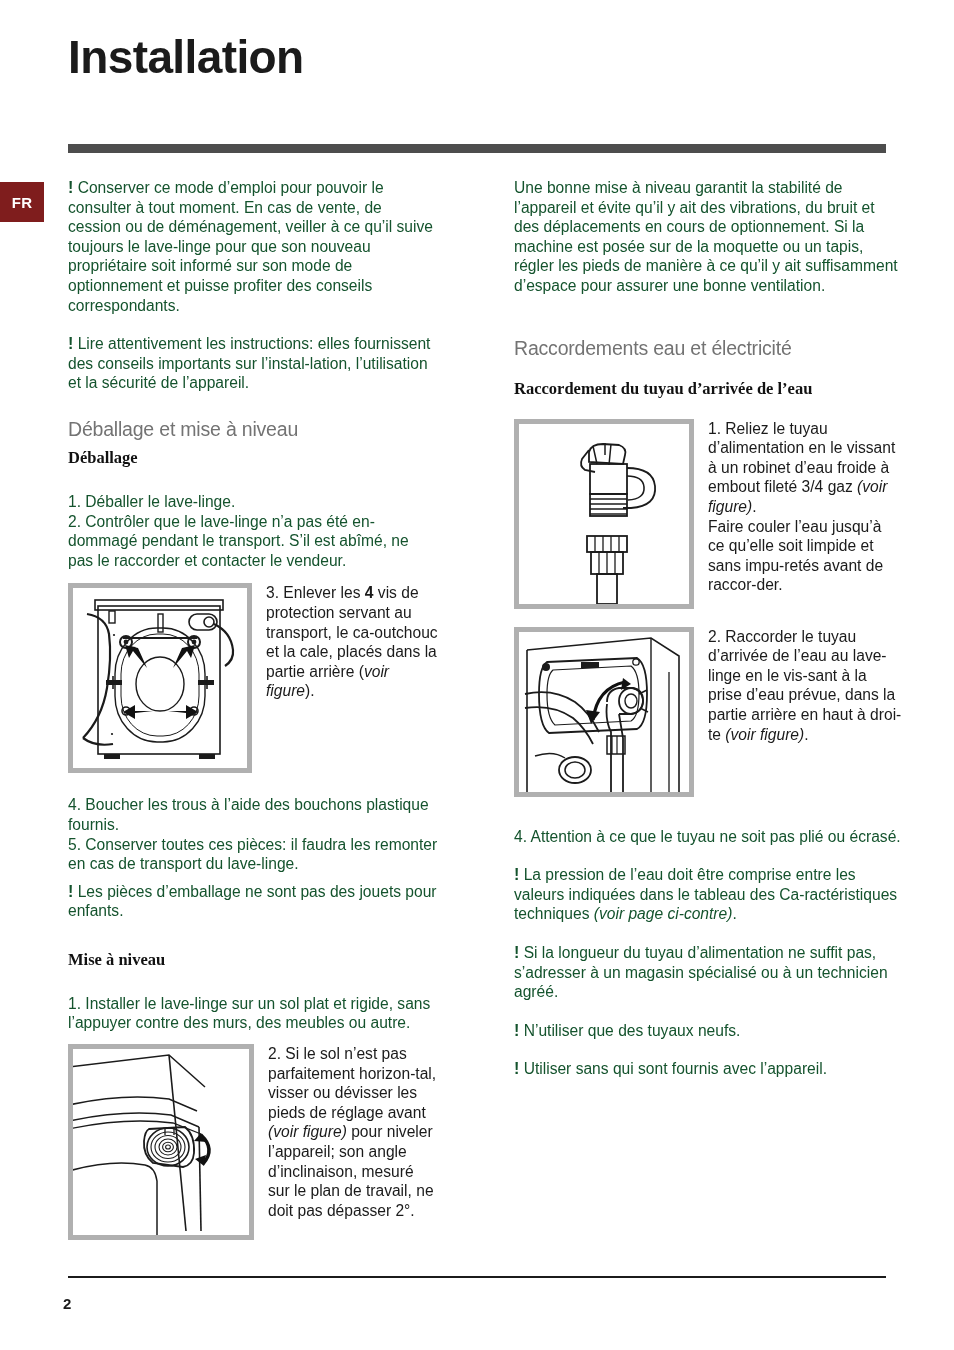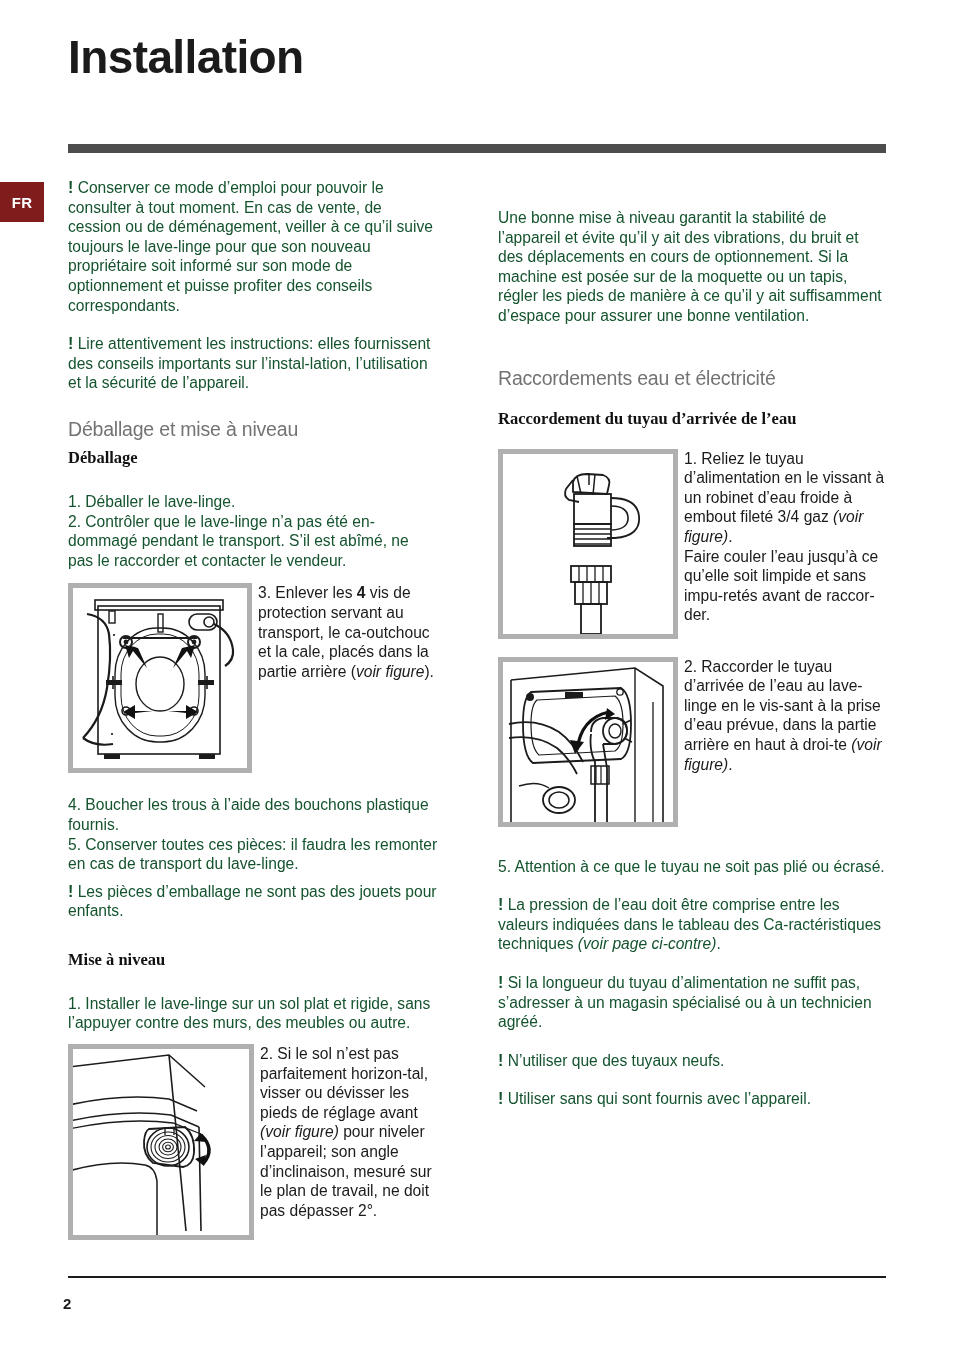--- a/index.html
+++ b/index.html
@@ -60,21 +60,21 @@
     letter-spacing: 0.3px;
   }
 
   
   .col {
     position: absolute;
     top: 178px;
     width: 370px;
   }
   .col-left  { left: 68px; }
-  .col-right { left: 498px; width: 388px; margin-top: 30px; }
+  .col-right { left: 514px; width: 388px; }
 
   p, .para {
     margin: 0 0 0 0;
     font-size: 15.6px;
     line-height: 19.6px;
     color: #14532d;
   }
   .gap-sm { height: 19px; }
   .gap-md { height: 24px; }
 
@@ -106,21 +106,21 @@
     box-sizing: border-box;
     border: 5px solid #b0b0b0;
     background: #ffffff;
   }
   .fig svg { display: block; }
 
   .figblock { display: flex; align-items: flex-start; }
   .figblock .fig { flex: 0 0 auto; }
   .figblock .figtext {
     flex: 1 1 auto;
-    padding-left: 6px;
+    padding-left: 14px;
     font-size: 15.6px;
     line-height: 19.6px;
   }
 
   
   .fig-machine { width: 184px; height: 190px; }
   .fig-foot    { width: 186px; height: 196px; }
   .fig-tap     { width: 180px; height: 190px; }
   .fig-rear    { width: 180px; height: 170px; }
 
@@ -380,21 +380,21 @@
           <path d="M16 124 Q34 118 46 126" fill="none" stroke="#1b1b1b" stroke-width="1.4"></path>
           <ellipse cx="56" cy="138" rx="16" ry="13" fill="none" stroke="#1b1b1b" stroke-width="1.8"></ellipse>
           <ellipse cx="56" cy="138" rx="10" ry="8" fill="none" stroke="#1b1b1b" stroke-width="1.5"></ellipse>
         </svg>
       </div>
       <div class="figtext"><span>2. Raccorder le tuyau d’arrivée de l’eau au lave-linge en le vis-sant à la prise d’eau prévue, dans la partie arrière en haut à droi-te </span><em>(voir figure)</em><span>.</span></div>
     </div>
 
     <div style="height:30px"></div>
 
-    <p>5. Attention à ce que le tuyau ne soit pas plié ou écrasé.</p>
+    <p>4. Attention à ce que le tuyau ne soit pas plié ou écrasé.</p>
 
     <div class="gap-sm"></div>
 
     <p><span class="bang">!</span><span> La pression de l’eau doit être comprise entre les valeurs indiquées dans le tableau des Ca-ractéristiques techniques </span><em>(voir page ci-contre)</em><span>.</span></p>
 
     <div class="gap-sm"></div>
 
     <p><span class="bang">!</span><span> Si la longueur du tuyau d’alimentation ne suffit pas, s’adresser à un magasin spécialisé ou à un technicien agréé.</span></p>
 
     <div class="gap-sm"></div>

